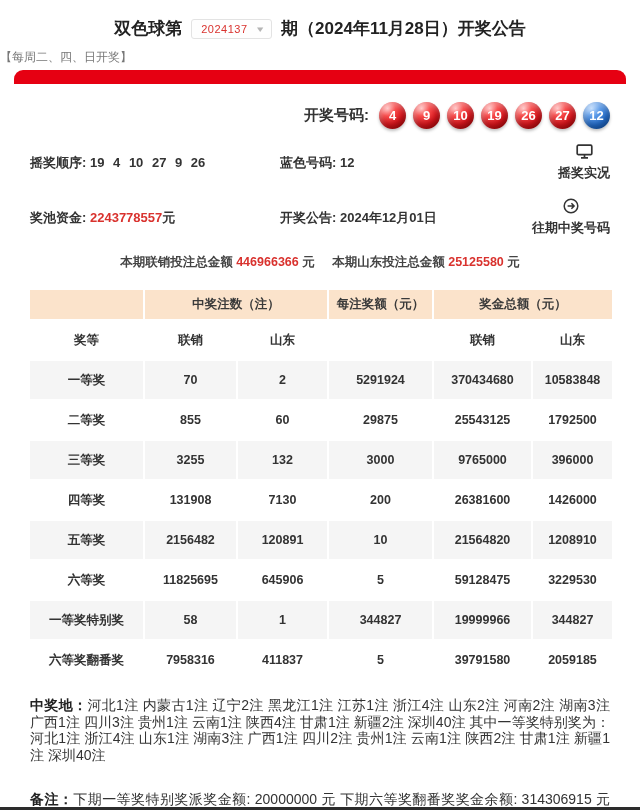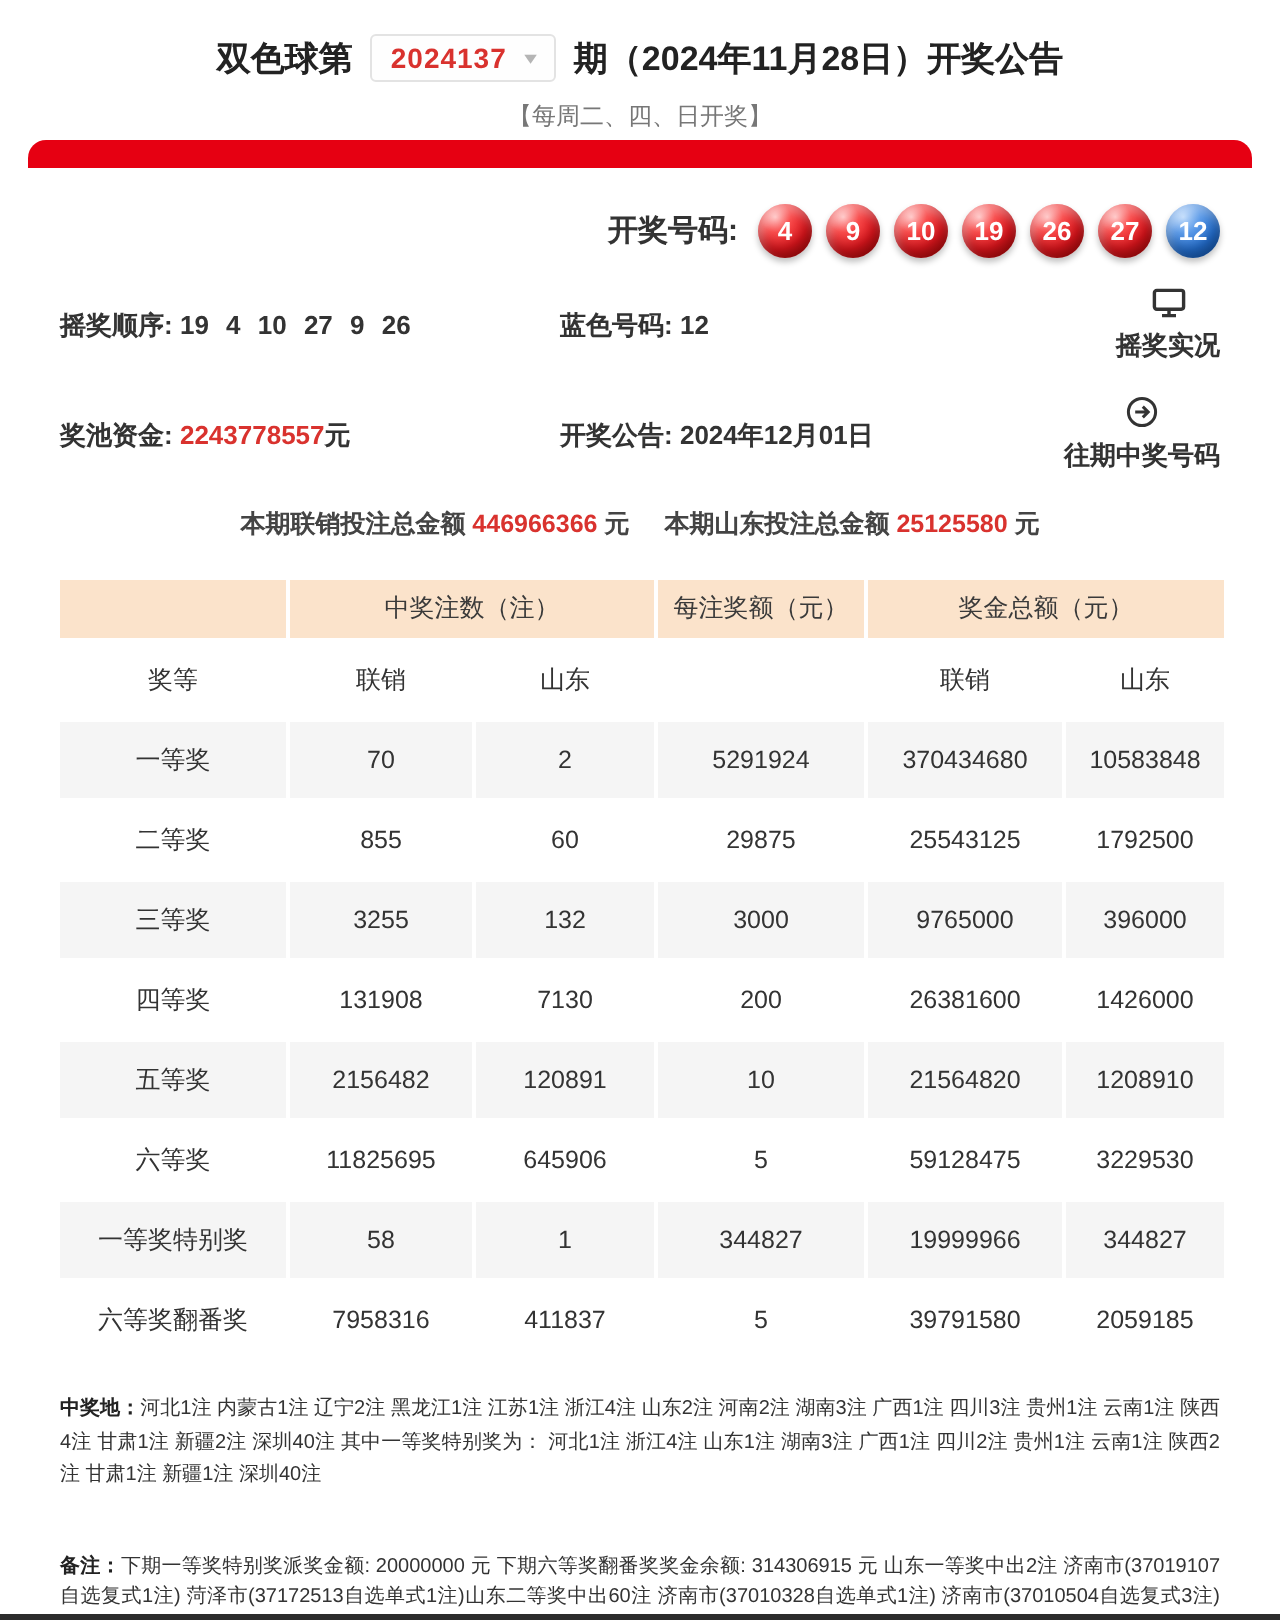--- a/index.html
+++ b/index.html
@@ -6,26 +6,26 @@
     --red-bar:#e60012; --red-text:#d9322e; --peach:#fbe3cb;
     --shade:#f5f5f5; --ink:#333; --muted:#777;
   }
   *{box-sizing:border-box;}
   html,body{margin:0;padding:0;}
   body{
     width:640px;height:810px;overflow:hidden;background:#fff;position:relative;
     font-family:"Liberation Sans","DejaVu Sans",sans-serif;color:var(--ink);
   }
   
-  .header{padding-top:17px;text-align:center;}
+  .header{padding-top:17px;}
   .title-row{display:flex;justify-content:center;align-items:center;gap:9px;
     font-size:17px;font-weight:bold;color:#222;}
   .issue-select{display:inline-flex;align-items:center;gap:10px;border:1px solid #e3e3e3;
     border-radius:3px;background:#fefefe;padding:3px 9px;cursor:pointer;}
-  .issue-select .num{color:var(--red-text);font-size:14px;font-weight:bold;letter-spacing:.5px;}
+  .issue-select .num{color:var(--red-text);font-size:11px;font-weight:normal;letter-spacing:.5px;}
   .issue-select .chev{color:#b5b5b5;font-size:9px;transform:scaleX(1.4);}
   .subtitle{margin-top:9px;font-size:12px;color:var(--muted);}
   
   .card{position:absolute;left:14px;right:14px;top:70px;}
   .red-bar{height:14px;background:var(--red-bar);border-radius:9px 9px 0 0;}
   .card-body{background:#fff;padding:0 16px;}
   
   .balls-row{display:flex;align-items:center;justify-content:flex-end;gap:7px;margin-top:18px;}
   .balls-label{font-size:15px;font-weight:bold;margin-right:3px;}
   .ball{width:27px;height:27px;border-radius:50%;display:flex;align-items:center;justify-content:center;
@@ -40,27 +40,27 @@
   .red-num{color:var(--red-text);}
   .link{display:flex;align-items:center;gap:5px;justify-self:end;cursor:pointer;flex-direction:column;}
   .link svg{display:block;}
   .totals{margin-top:17px;text-align:center;font-size:12.5px;font-weight:bold;color:#444;}
   .totals .gap{display:inline-block;width:14px;}
   
   .table{margin-top:19px;}
   .t-row{display:grid;grid-template-columns:113px 91px 89px 103px 97px 79px;
     column-gap:2px;margin-bottom:2px;}
   .t-cell{display:flex;align-items:center;justify-content:center;min-height:38px;
-    font-size:12.5px;font-weight:normal;text-align:center;}
+    font-size:12.5px;font-weight:bold;text-align:center;}
   .t-cell.peach{background:var(--peach);min-height:29px;color:#3a3a3a;}
   .span2{grid-column:span 2;}
   .t-cell.shade{background:var(--shade);text-align:center;}
   .t-cell.plain{background:#fff;}
   
-  .para{margin:29px 0 0;font-size:10px;line-height:15.5px;text-align:justify;color:#333;}
+  .para{margin:29px 0 0;font-size:14px;line-height:15.5px;text-align:justify;color:#333;}
   .para b{color:#222;}
   .para.winners{margin-top:18px;line-height:16.5px;}
   .bottom-line{position:absolute;left:0;right:0;bottom:0;height:3px;background:#2c2c2c;}
 </style>
 </head>
 <body>
 
 <div class="header">
   <div class="title-row">
     <span>双色球第</span>

